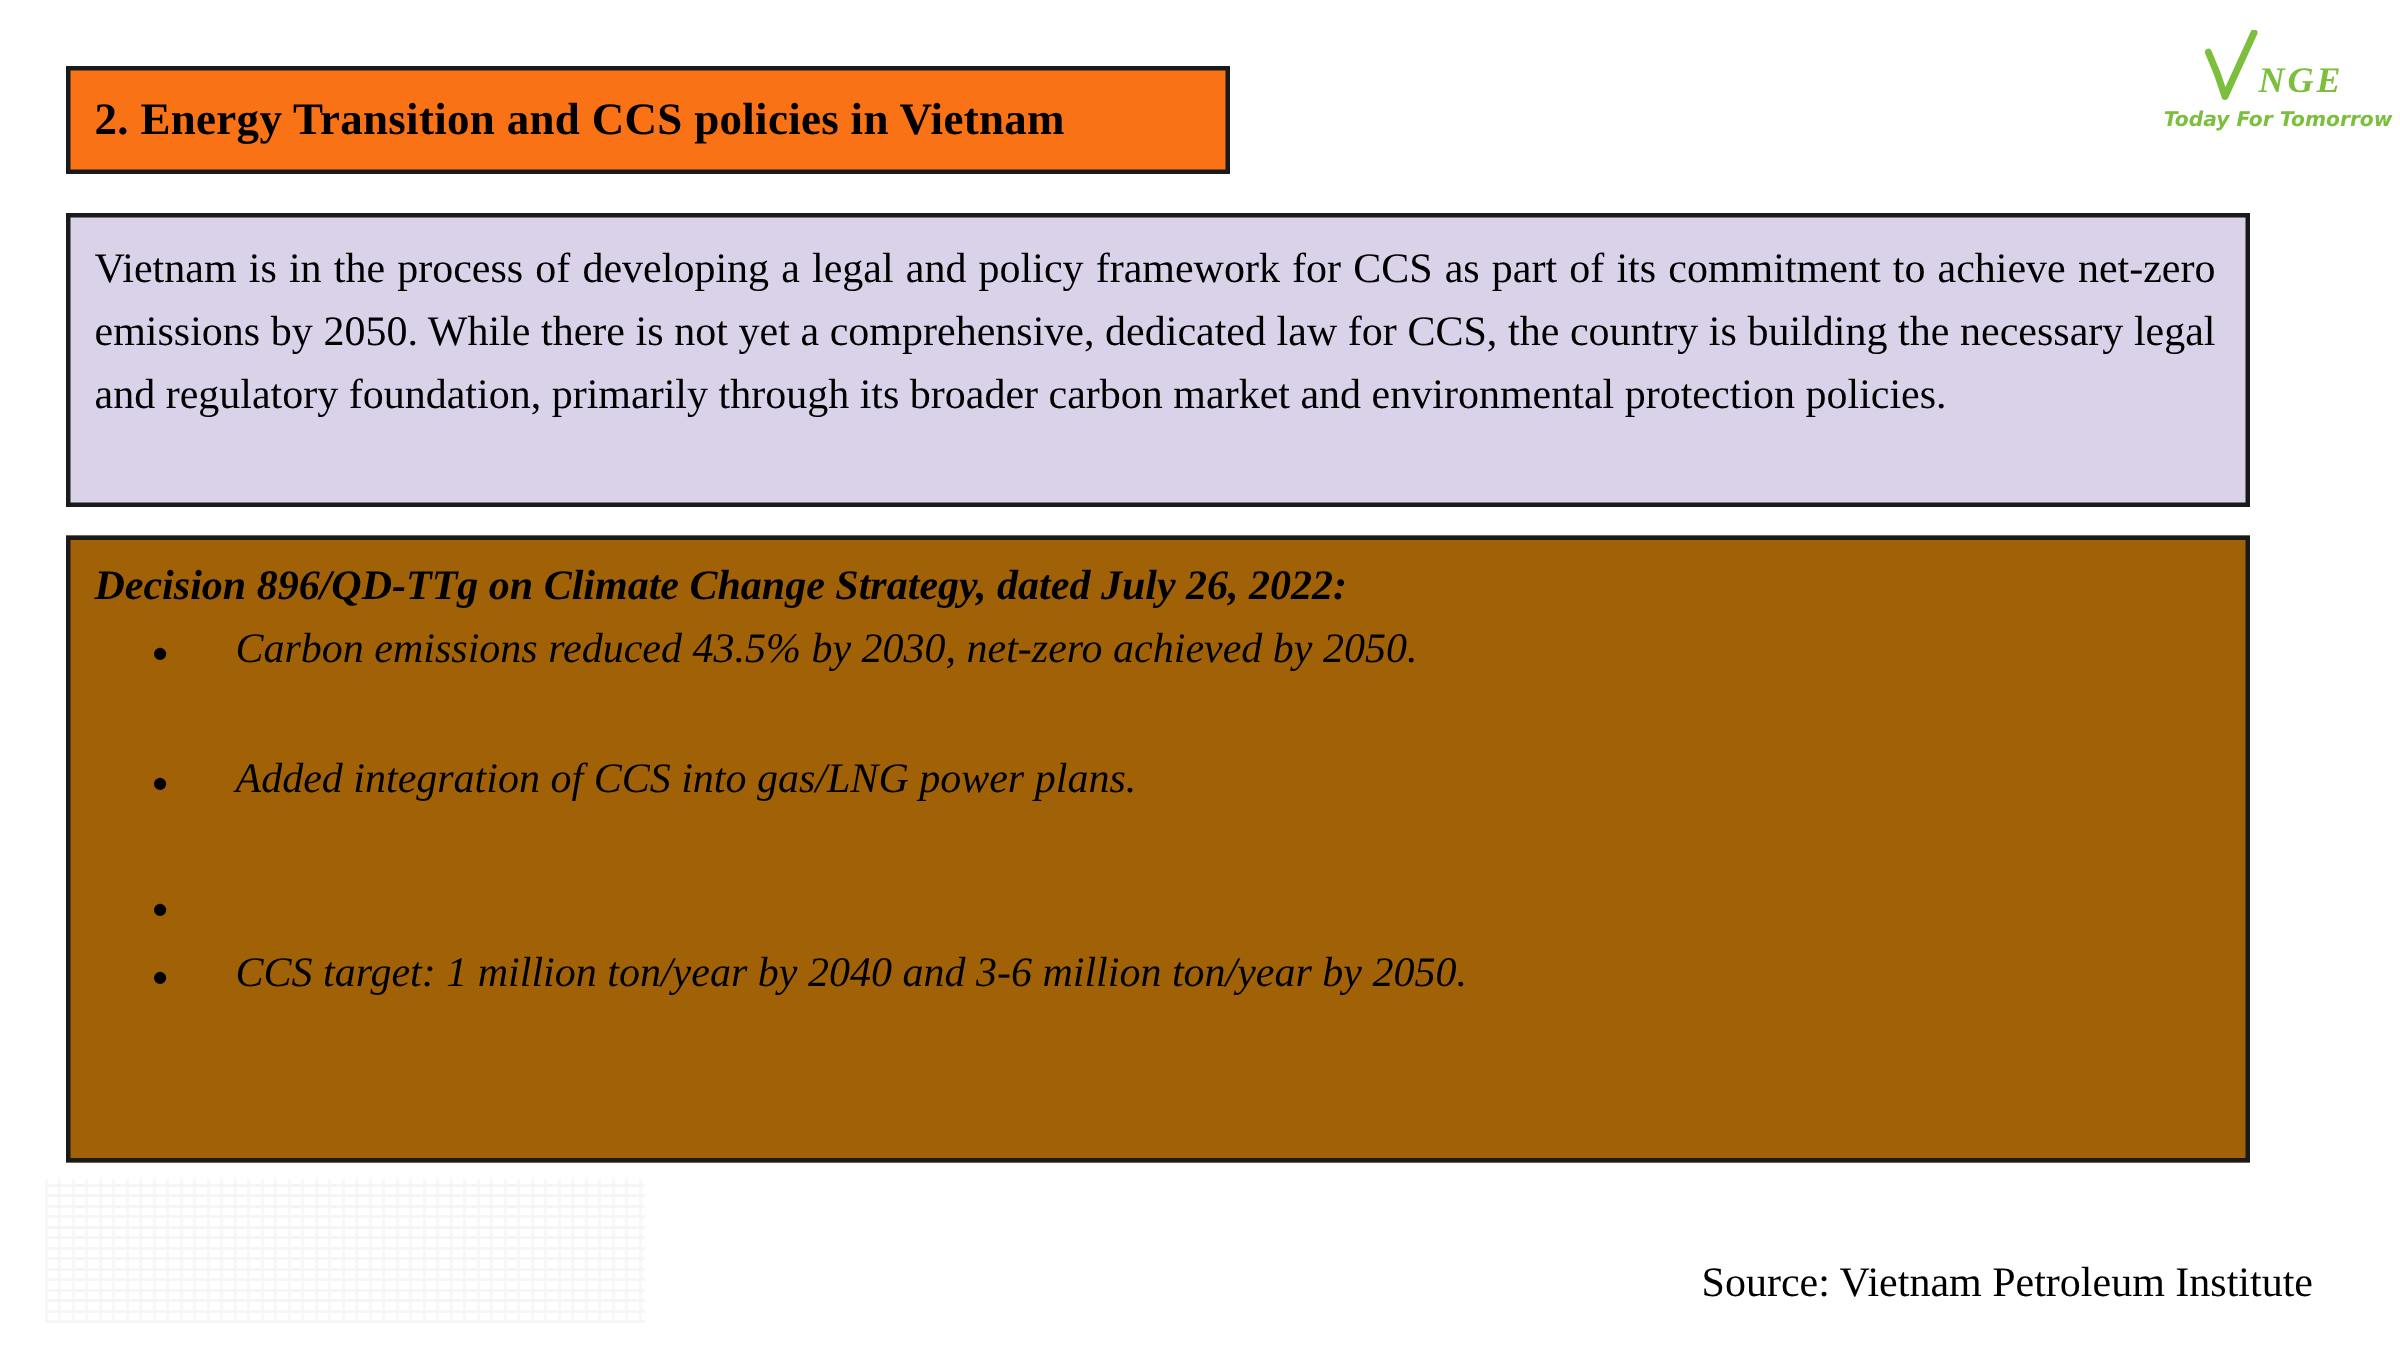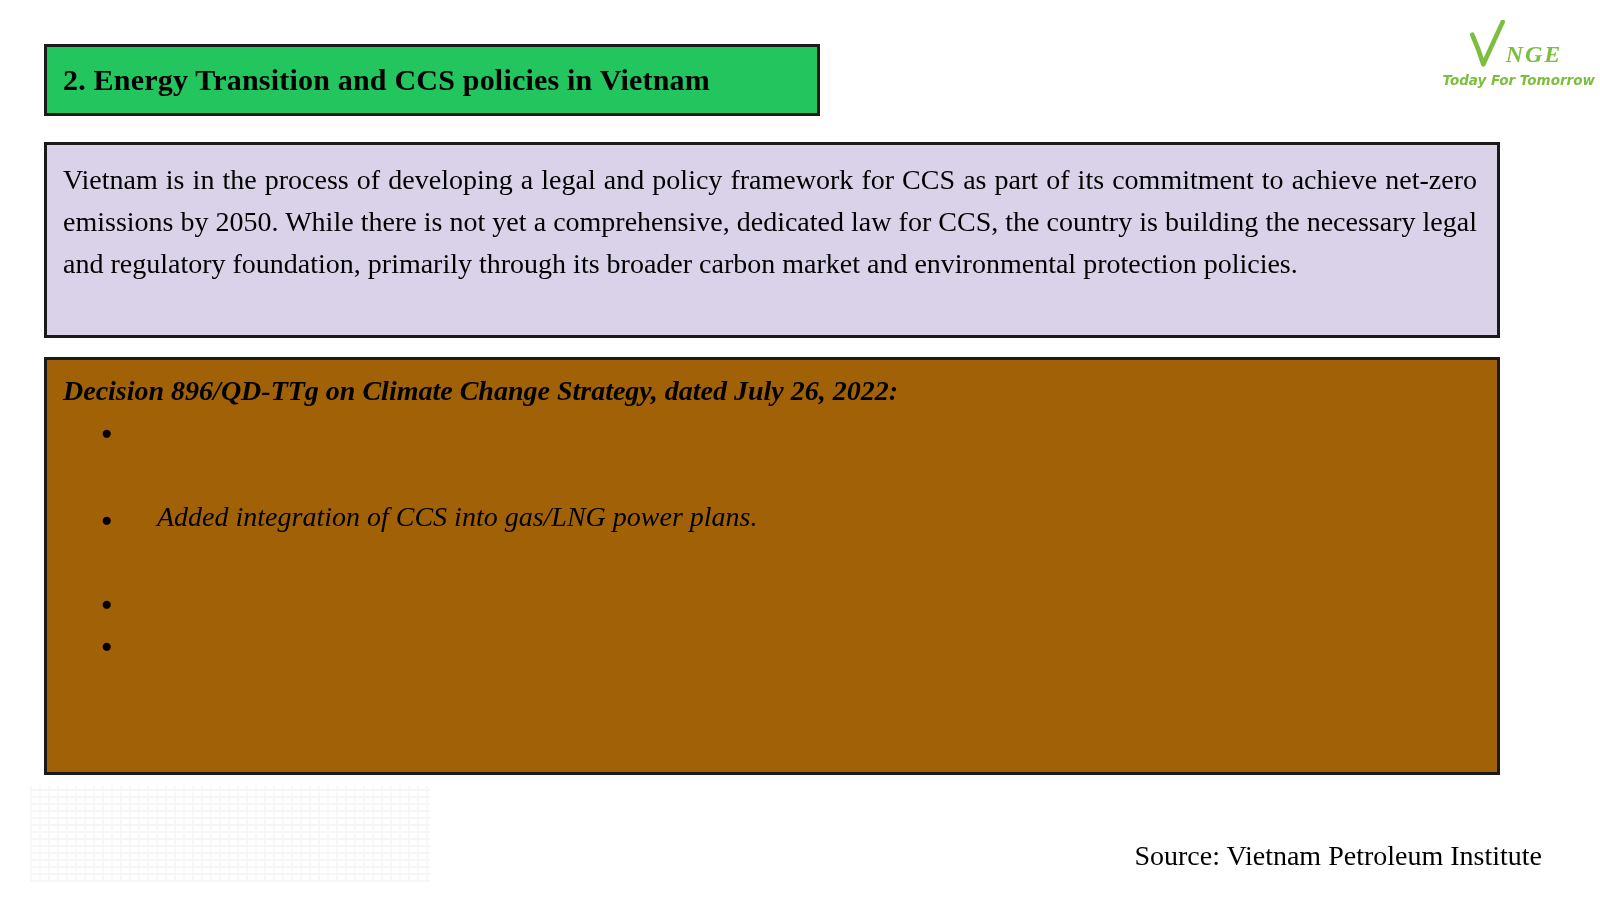--- a/index.html
+++ b/index.html
@@ -12,21 +12,21 @@
     font-family: "Liberation Serif", serif;
     color: #000000;
     overflow: hidden;
   }
 
   
   .title-box {
     position: absolute;
     left: 44px; top: 44px;
     width: 776px; height: 72px;
-    background: #22c55e;
+    background: #f97316;
     border: 3px solid #1a1a1a;
     display: flex;
     align-items: center;
     padding-left: 16px;
     font-family: Liberation Serif, serif;
   }
   .title-box h1 {
     font-size: 30px;
     font-weight: bold;
     letter-spacing: 0.2px;
@@ -148,36 +148,38 @@
 <div class="intro-box">
   <p>Vietnam is in the process of developing a legal and policy framework for CCS as part of its commitment to achieve net-zero emissions by 2050. While there is not yet a comprehensive, dedicated law for CCS, the country is building the necessary legal and regulatory foundation, primarily through its broader carbon market and environmental protection policies.</p>
 </div>
 
 <div class="policy-box">
 
   <div class="policy-section">
     <div class="policy-heading">Decision 896/QD-TTg on Climate Change Strategy, dated July 26, 2022:</div>
     <div class="bullet-row">
       <span class="bullet-glyph">●</span>
+      <span class="bullet-text">Carbon emissions reduced 43.5% by 2030, net-zero achieved by 2050.</span>
     </div>
   </div>
 
   <div class="policy-section">
     <div class="bullet-row">
       <span class="bullet-glyph">●</span>
       <span class="bullet-text">Added integration of CCS into gas/LNG power plans.</span>
     </div>
   </div>
 
   <div class="policy-section">
     <div class="bullet-row">
       <span class="bullet-glyph">●</span>
     </div>
     <div class="bullet-row">
       <span class="bullet-glyph">●</span>
+      <span class="bullet-text">CCS target: 1 million ton/year by 2040 and 3-6 million ton/year by 2050.</span>
     </div>
   </div>
 
 </div>
 
 <div class="watermark"></div>
 
 <div class="source-line">Source: Vietnam Petroleum Institute</div>
 
 </body></html>

